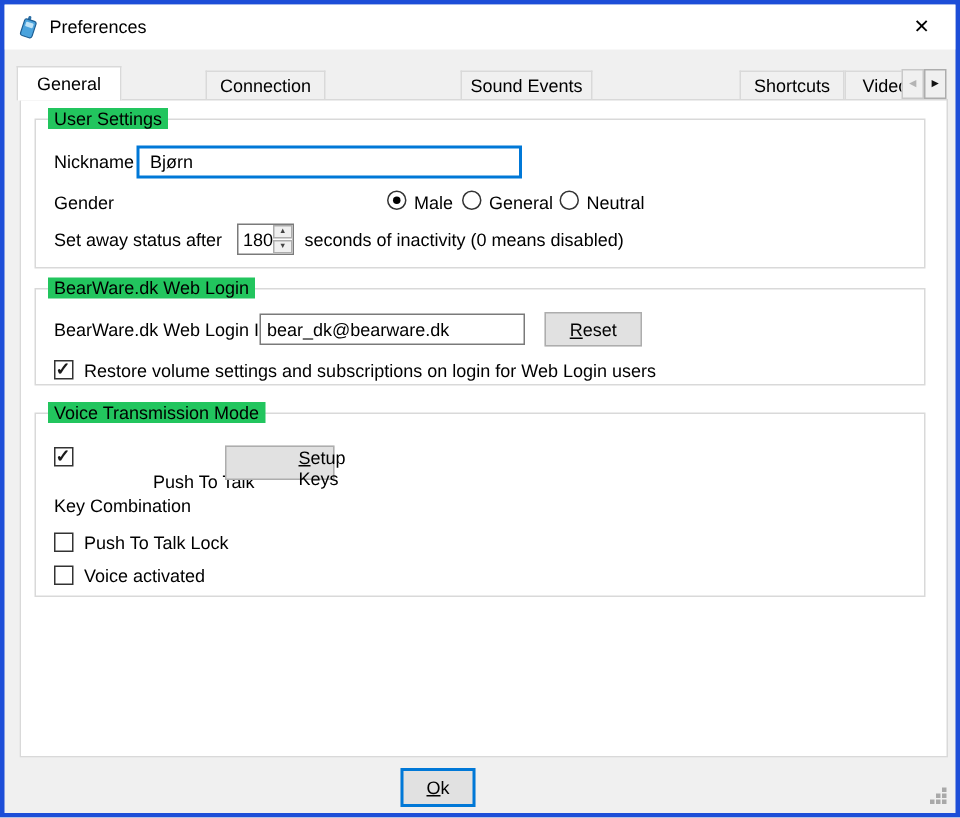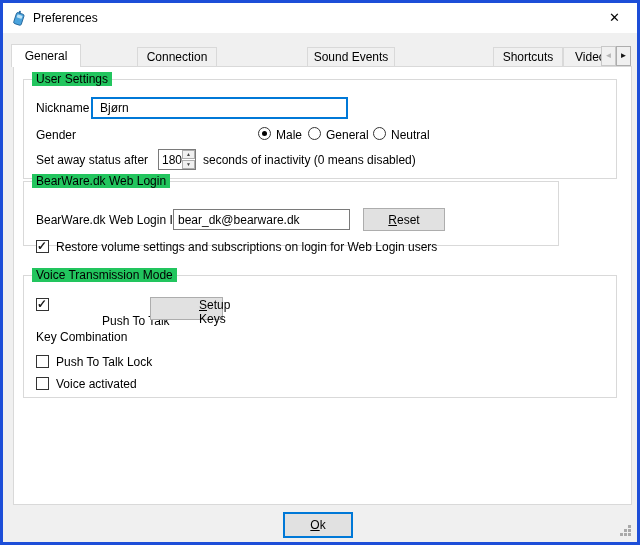--- a/index.html
+++ b/index.html
@@ -108,46 +108,46 @@
   <span class="lbl" style="left:33px; top:150px;">Set away status after</span>
   <span class="spin-wrap">
     <span class="spin-val">180</span>
     <span class="spin-btns">
       <button class="spin-btn up">▲</button>
       <button class="spin-btn down">▼</button>
     </span>
   </span>
   <span class="lbl" style="left:200px; top:150px;">seconds of inactivity (0 means disabled)</span>
 
-  <div class="group" style="left:20px; top:178px; width:536px; height:65px;">
+  <div class="group" style="left:20px; top:189px; width:594px; height:65px;">
     <span class="group-title">BearWare.dk Web Login</span>
   </div>
   <span class="lbl" style="left:33px; top:210px;">BearWare.dk Web Login ID</span>
   <input class="txt" style="left: 170px; top: 206px; width: 177px; height: 21px;" value="bear_dk@bearware.dk">
-  <button class="btn" style="left:360px; top:205px; width:82px; height:23px;"><span class="u">R</span><span>eset</span></button>
+  <button class="btn" style="left:360px; top:205px; width:65px; height:23px;"><span class="u">R</span><span>eset</span></button>
   <span class="cb" style="left:33px; top:237px;">
       <span class="check">✓</span>
     </span>
   <span class="lbl" style="left:53px; top:237px;">Restore volume settings and subscriptions on login for Web Login users</span>
 
   <div class="group" style="left:20px; top:272px; width:594px; height:123px;">
     <span class="group-title">Voice Transmission Mode</span>
   </div>
   <span class="cb" style="left:33px; top:295px;">
       <span class="check">✓</span>
     </span>
   <span class="lbl" style="left:53px; top:311px;margin-left:46px;">Push To Talk</span>
   <button class="btn" style="left:147px; top:294px; width:73px; height:23px;padding-left:48px;"><span class="u">S</span><span>etup Keys</span></button>
   <span class="lbl" style="left:33px; top:327px;">Key Combination</span>
   <span class="cb" style="left:33px; top:352px;"></span>
   <span class="lbl" style="left:53px; top:352px;">Push To Talk Lock</span>
   <span class="cb" style="left:33px; top:374px;"></span>
   <span class="lbl" style="left:53px; top:374px;">Voice activated</span>
 
-  <button class="btn default" style="left:264px; top:509px; width:70px; height:26px;margin-left:16px;"><span class="u">O</span><span>k</span></button>
+  <button class="btn default" style="left:264px; top:509px; width:50px; height:26px;"><span class="u">O</span><span>k</span></button>
 
   <span class="resize-grip">
     <i style="right:0; bottom:8px; left:8px; top:0;"></i>
     <i style="left:4px; top:4px;"></i>
     <i style="left:8px; top:4px;"></i>
     <i style="left:0px; top:8px;"></i>
     <i style="left:4px; top:8px;"></i>
     <i style="left:8px; top:8px;"></i>
   </span>
 

